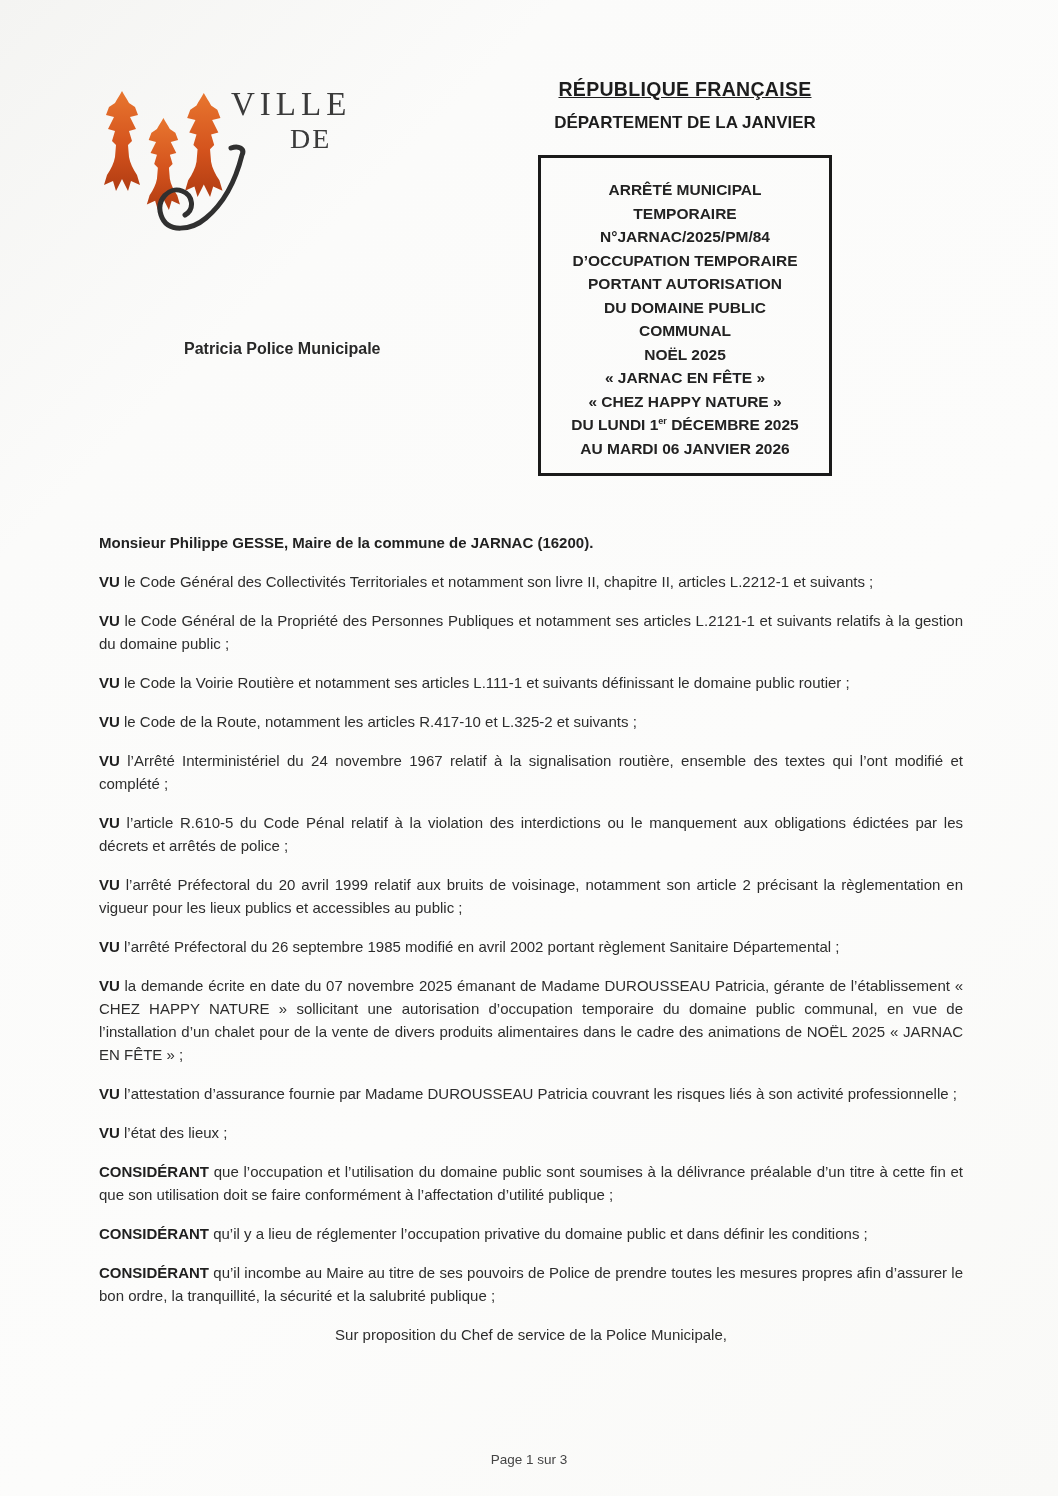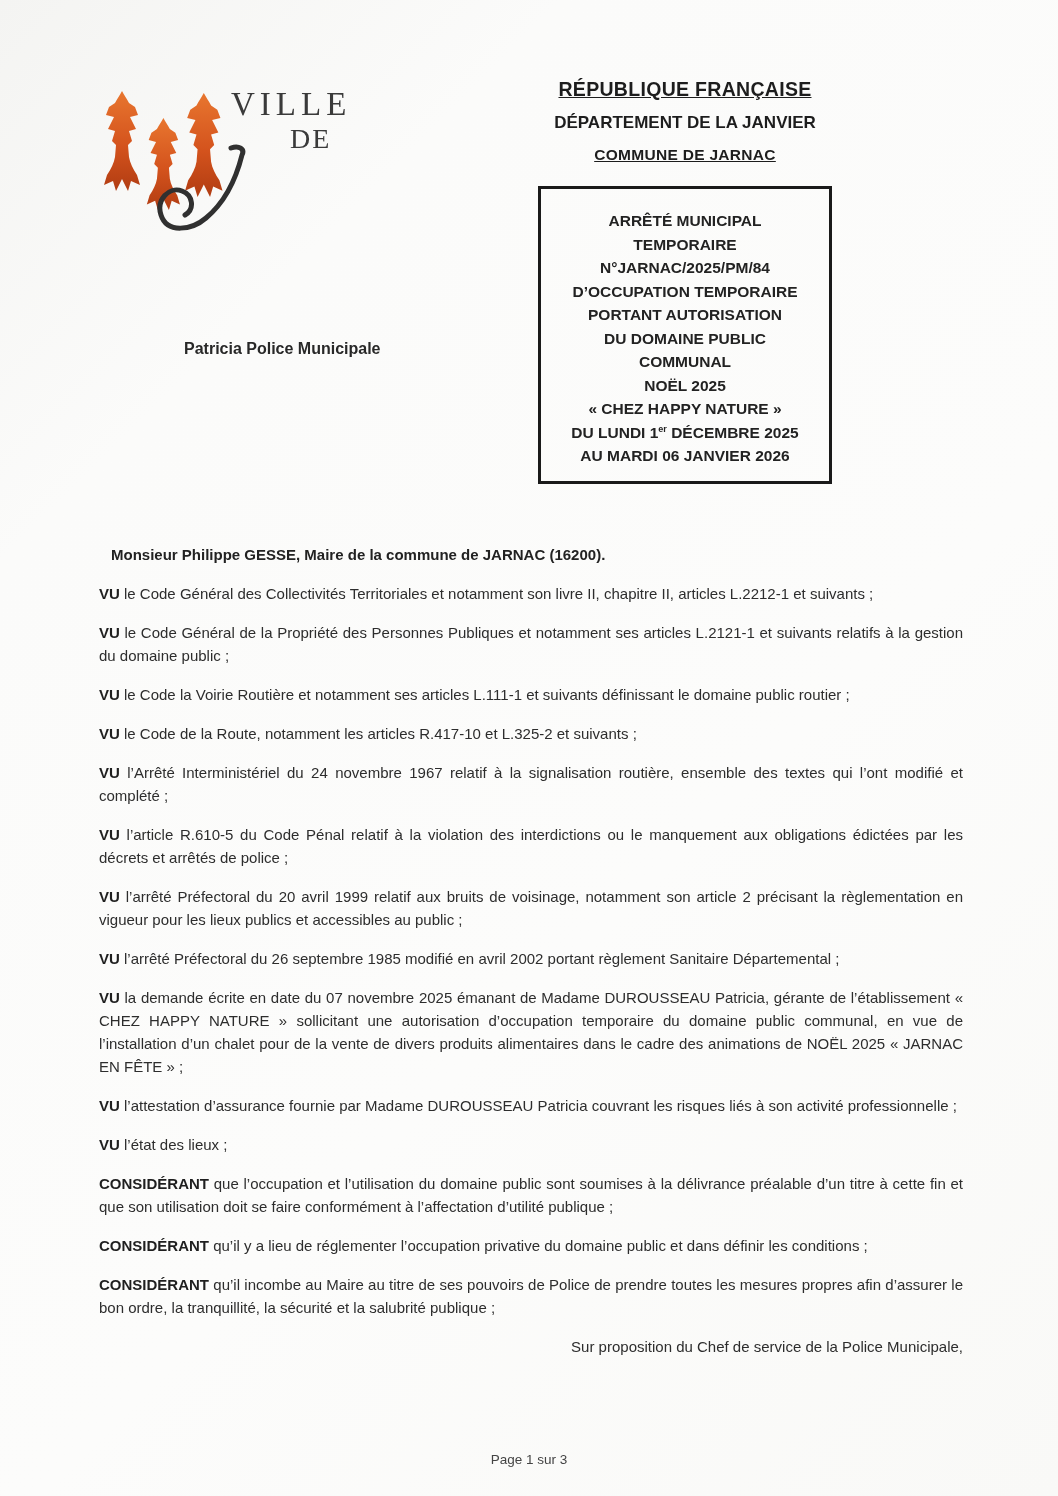--- a/index.html
+++ b/index.html
@@ -53,24 +53,24 @@
     padding:20px 5px 13px;
     font-weight:bold;font-size:15.5px;line-height:23.5px;color:#222;
   }
   .box-line sup{font-size:9px;line-height:0;}
 
   
   .bodytext{
     position:absolute;left:99px;top:531px;width:864px;
     font-size:15px;line-height:23px;color:#2d2d2d;
   }
-  .intro{margin:12px;font-weight:bold;color:#222;}
+  .intro{margin:0;font-weight:bold;color:#222;}
   .para{margin:16px 0 0;text-align:justify;}
   .para b{color:#1f1f1f;}
-  .para.closing{text-align:right;}
+  .para.closing{text-align:center;}
 
   .footer{
     position:absolute;left:0;right:0;top:1452px;
     text-align:center;font-size:13.5px;color:#444;
   }
 </style>
 </head>
 <body>
 
 <div class="page">
@@ -94,32 +94,32 @@
     <svg class="logo-j" width="100" height="98" viewBox="0 0 100 98" aria-hidden="true">
       <path d="M81,4 C89,1 95,5 92,11 C86,35 74,59 56,74 C42,86 17,90 11,71 C6,56 19,42 32,47 C43,51 45,65 35,71" fill="none" stroke="#303030" stroke-width="5" stroke-linecap="round"></path>
     </svg>
   </div>
 
   <div class="service">Patricia Police Municipale</div>
 
   <div class="header-right">
     <div class="republic">RÉPUBLIQUE FRANÇAISE</div>
     <div class="department">DÉPARTEMENT DE LA JANVIER</div>
-    <div class="commune">COMMUNE DE JARNAC</div>
 
     <div class="title-box">
       <div id="title-box-lines">
           <div class="box-line">ARRÊTÉ MUNICIPAL</div>
           <div class="box-line">TEMPORAIRE</div>
           <div class="box-line">N°JARNAC/2025/PM/84</div>
           <div class="box-line">D’OCCUPATION TEMPORAIRE</div>
           <div class="box-line">PORTANT AUTORISATION</div>
           <div class="box-line">DU DOMAINE PUBLIC</div>
           <div class="box-line">COMMUNAL</div>
           <div class="box-line">NOËL 2025</div>
+          <div class="box-line">« JARNAC EN FÊTE »</div>
           <div class="box-line">« CHEZ HAPPY NATURE »</div>
           <div class="box-line">DU LUNDI 1<sup>er</sup> DÉCEMBRE 2025</div>
           <div class="box-line">AU MARDI 06 JANVIER 2026</div>
         </div>
     </div>
   </div>
 
   <div class="bodytext">
     <p class="intro">Monsieur Philippe GESSE, Maire de la commune de JARNAC (16200).</p>
     <div id="paragraphs">

